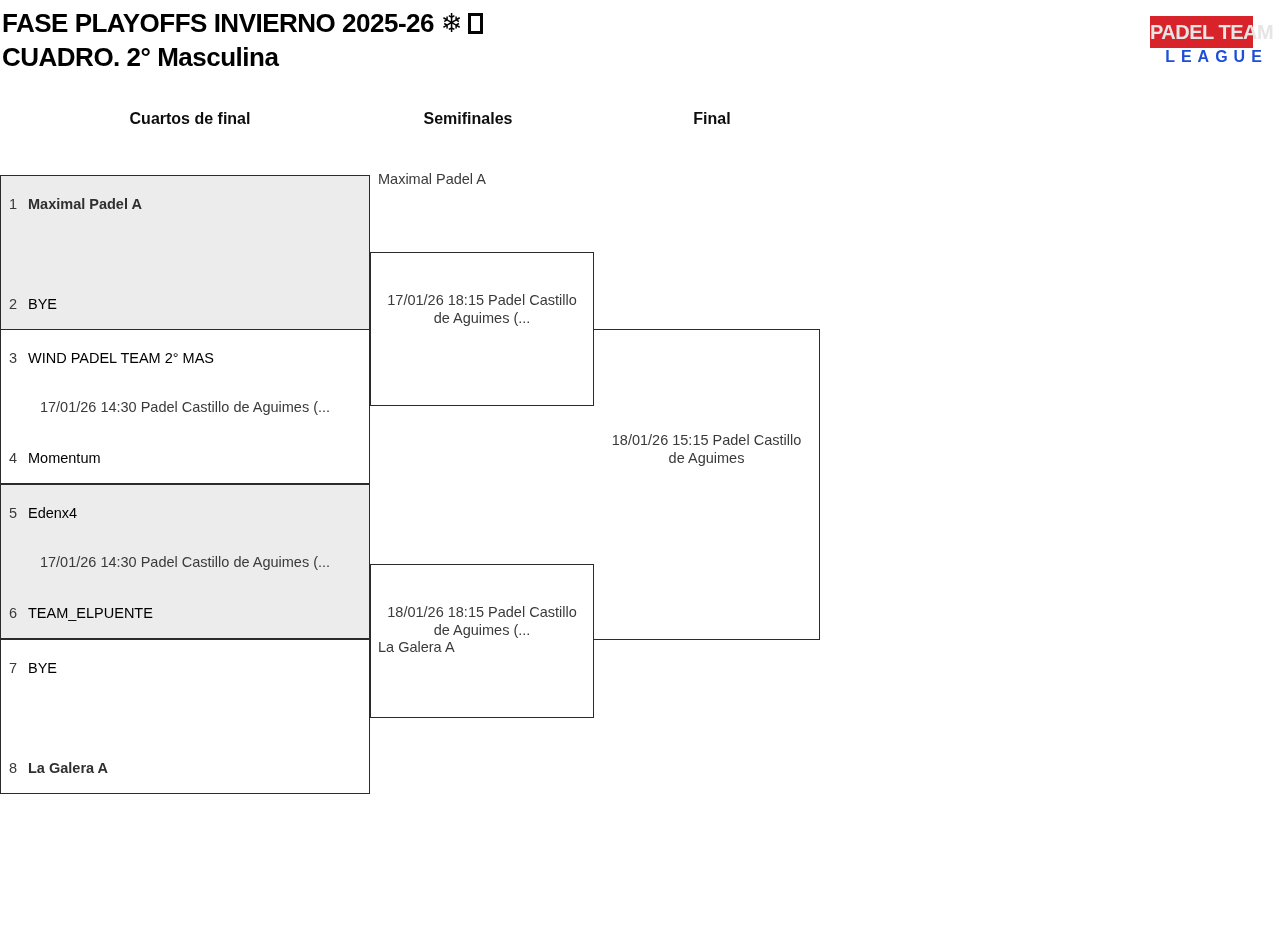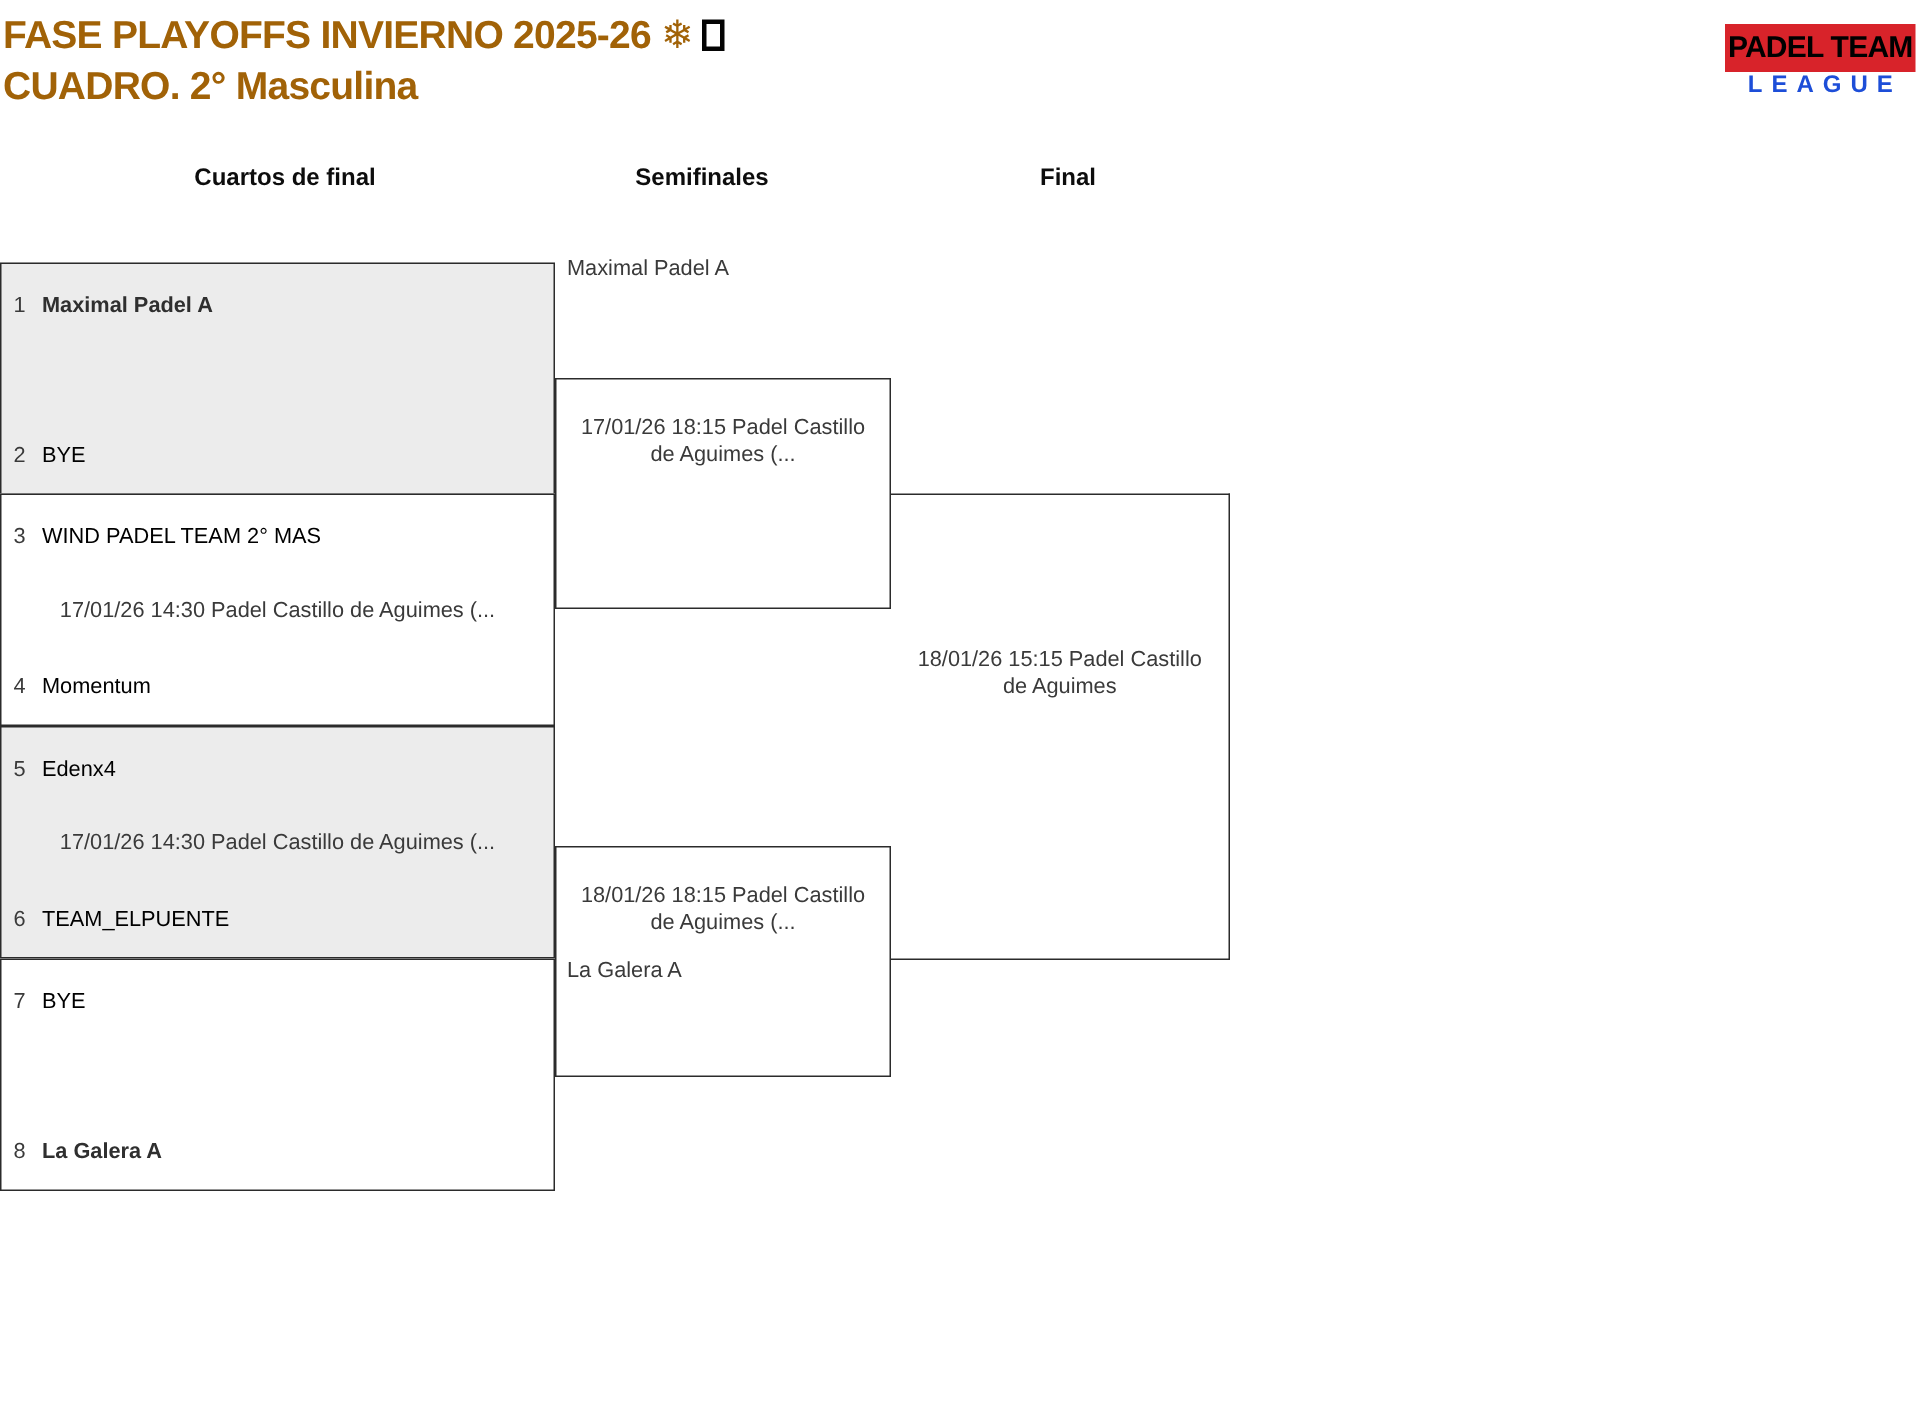--- a/index.html
+++ b/index.html
@@ -16,43 +16,43 @@
 
   
   .page-title {
     position: absolute;
     left: 2px;
     top: 6px;
     font-size: 26px;
     line-height: 34px;
     font-weight: 700;
     letter-spacing: -0.5px;
-    color: #a16207;
+    color: #000000;
     white-space: nowrap;
   }
   .tofu {
     display: inline-block;
     width: 15px;
     height: 21px;
     border: 3px solid #040404;
     margin-left: 6px;
     transform: translateY(2px);
   }
 
   .logo {
     position: absolute;
     left: 1150px;
     top: 16px;
     width: 127px;
   }
   .logo-red {
-    width: 127px;
+    width: 103px;
     height: 32px;
     background: #d8232a;
-    color: #000000;
+    color: #e5e5e5;
     font-weight: 800;
     font-size: 20px;
     line-height: 32px;
     text-align: center;
     letter-spacing: -0.5px;
     white-space: nowrap;
   }
   .logo-league {
     width: 127px;
     margin-top: 1px;
@@ -132,21 +132,21 @@
   .match-date {
     position: absolute;
     left: 0;
     right: 0;
     top: 68px;
     text-align: center;
     line-height: 18px;
     padding: 0 18px;
     color: #3a3a3a;
   }
-  .sf .match-date { top: 23px; padding: 0 10px; }
+  .sf .match-date { top: 38px; padding: 0 10px; }
   .final-box .match-date { top: 101px; padding: 0 8px; }
 
   
   .adv-label {
     position: absolute;
     line-height: 20px;
     font-size: 14.5px;
     color: #3a3a3a;
     white-space: nowrap;
   }

